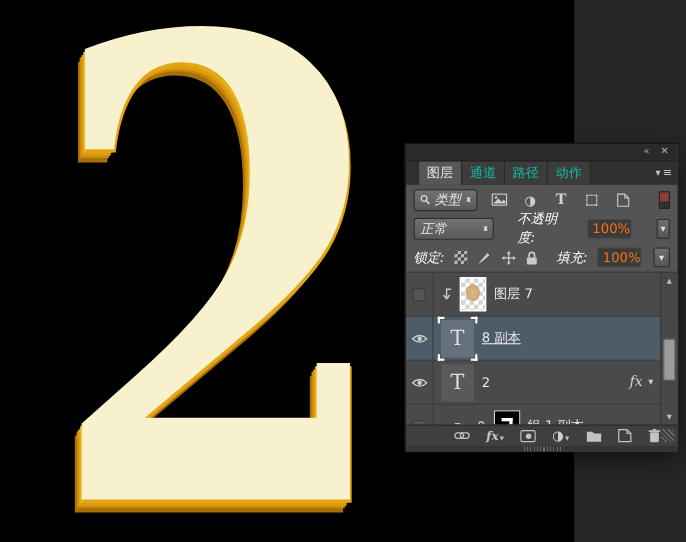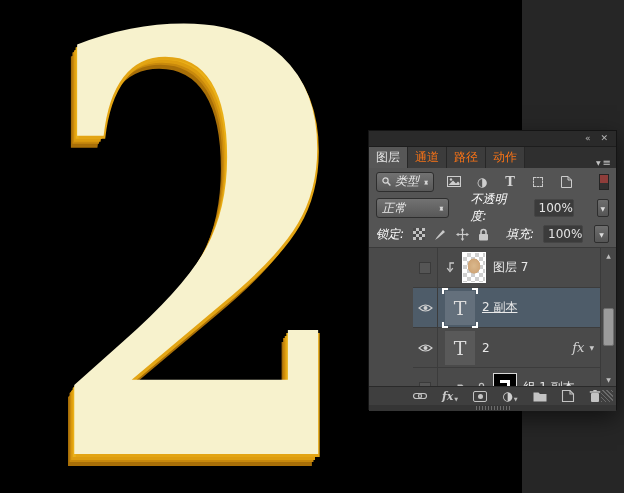--- a/index.html
+++ b/index.html
@@ -26,22 +26,22 @@
   .panel { position:absolute; left:368px; top:130px; width:249px; height:280px;
            background:#545454; border:1px solid #141414;
            box-shadow:0 8px 22px rgba(0,0,0,.55);
            color:#e6e6e6; font-size:12px; }
 
   .drag-strip { height:16px; background:#2a2a2a; border-bottom:1px solid #1d1d1d;
                 display:flex; justify-content:flex-end; align-items:center;
                 gap:10px; padding:0 8px; }
   .drag-strip span { color:#b5b5b5; font-size:9px; line-height:1; cursor:pointer; }
 
-  .tab-bar { height:21px; background:#2f2f2f; display:flex; align-items:flex-end; }
-  .tab { padding:0 7px; line-height:21px; font-size:12px; color:#f97316;
+  .tab-bar { height:21px; background:#2f2f2f; display:flex; align-items:center;padding-left:12px; }
+  .tab { padding:0 7px; line-height:21px; font-size:12px; color:#14b8a6;
          background:#3c3c3c; border-right:1px solid #272727; white-space:nowrap; }
   .tab.active { background:#575757; color:#e3e3e3; }
   .tab-spacer { flex:1; }
   .panel-menu { width:26px; display:flex; align-items:center; justify-content:center;
                 gap:2px; color:#c4c4c4; }
   .panel-menu .tri { font-size:6px; } .panel-menu .lines { font-size:10px; letter-spacing:-1px; }
 
   
   .bar { display:flex; align-items:center; padding:0 7px; }
   .filter-bar { height:27px; gap:12px; }
@@ -52,21 +52,21 @@
             border:1px solid #2e2e2e; border-radius:3px;
             display:flex; align-items:center; padding:0 5px; gap:4px;font-style:italic; }
   .select .lbl { color:#eaeaea; }
   .spin { display:flex; flex-direction:column; line-height:0; margin-left:auto; }
   .spin b { font-size:5px; color:#d5d5d5; font-weight:normal; }
 
   .kind-select { width:58px; }
   .mode-select { width:88px; }
 
   .value-box { width:40px; height:18px; background:#3b3b3b; border:1px solid #454545;
-               border-radius:2px; color:#e5e5e5; display:flex; align-items:center;
+               border-radius:2px; color:#f97316; display:flex; align-items:center;
                padding:0 4px; }
   .drop-btn { width:15px; height:18px; background:linear-gradient(#6e6e6e,#555);
               border:1px solid #2e2e2e; border-radius:2px; margin-left:2px;
               display:flex; align-items:center; justify-content:center; }
   .drop-btn span { font-size:6px; color:#ddd; }
 
   .flabel { color:#ffffff;font-style:italic; }
   .ml-auto { margin-left:auto; }
 
   
@@ -80,21 +80,21 @@
 
   
   .checker { background-color:#565656;
     background-image:linear-gradient(45deg,#c2c2c2 25%,transparent 25%,transparent 75%,#c2c2c2 75%),
                      linear-gradient(45deg,#c2c2c2 25%,transparent 25%,transparent 75%,#c2c2c2 75%);
     background-size:6px 6px; background-position:0 0,3px 3px; }
 
   
   .layer-list { position:relative; height:139px; background:#4a4a4a;
                 border-top:1px solid #3a3a3a; overflow:hidden; }
-  .lrow { height:40px; border-bottom:1px solid #3c3c3c; display:flex; align-items:center;margin-left:44px; }
+  .lrow { height:40px; border-bottom:1px solid #3c3c3c; display:flex; align-items:center; }
   .lrow.selected { background:#4e5c69; }
   .eye-cell { width:25px; height:100%; border-right:1px solid #3c3c3c;
               display:flex; align-items:center; justify-content:center; flex:none; }
   .eye-off { width:12px; height:12px; border:1px solid #3a3a3a; background:#555; }
   .lcontent { display:flex; align-items:center; gap:7px; padding-left:7px; flex:1; height:100%; }
   .lname { color:#e9e9e9; }
   .lname.editing { text-decoration:underline; }
 
   .thumb-img { width:24px; height:31px; border:1px solid #fff; position:relative; flex:none;
     background-color:#fff;
@@ -287,21 +287,21 @@
         </span>
       </div>
       <div class="lcontent">
         <div class="thumb-t">
           <span class="tg">T</span>
           <i class="corner tl"></i>
             <i class="corner tr"></i>
             <i class="corner bl"></i>
             <i class="corner br"></i>
         </div>
-        <span class="lname editing">2 副本</span>
+        <span class="lname editing">8 副本</span>
       </div>
     </div>
 
     <div class="lrow">
       <div class="eye-cell">
         <span class="eye">
           <svg width="15" height="10" viewBox="0 0 15 10">
             <path d="M1 5 Q7.5 -1 14 5 Q7.5 11 1 5 Z" fill="none" stroke="#d0d0d0" stroke-width="1.1"></path>
             <circle cx="7.5" cy="5" r="2" fill="#d0d0d0"></circle>
           </svg>

